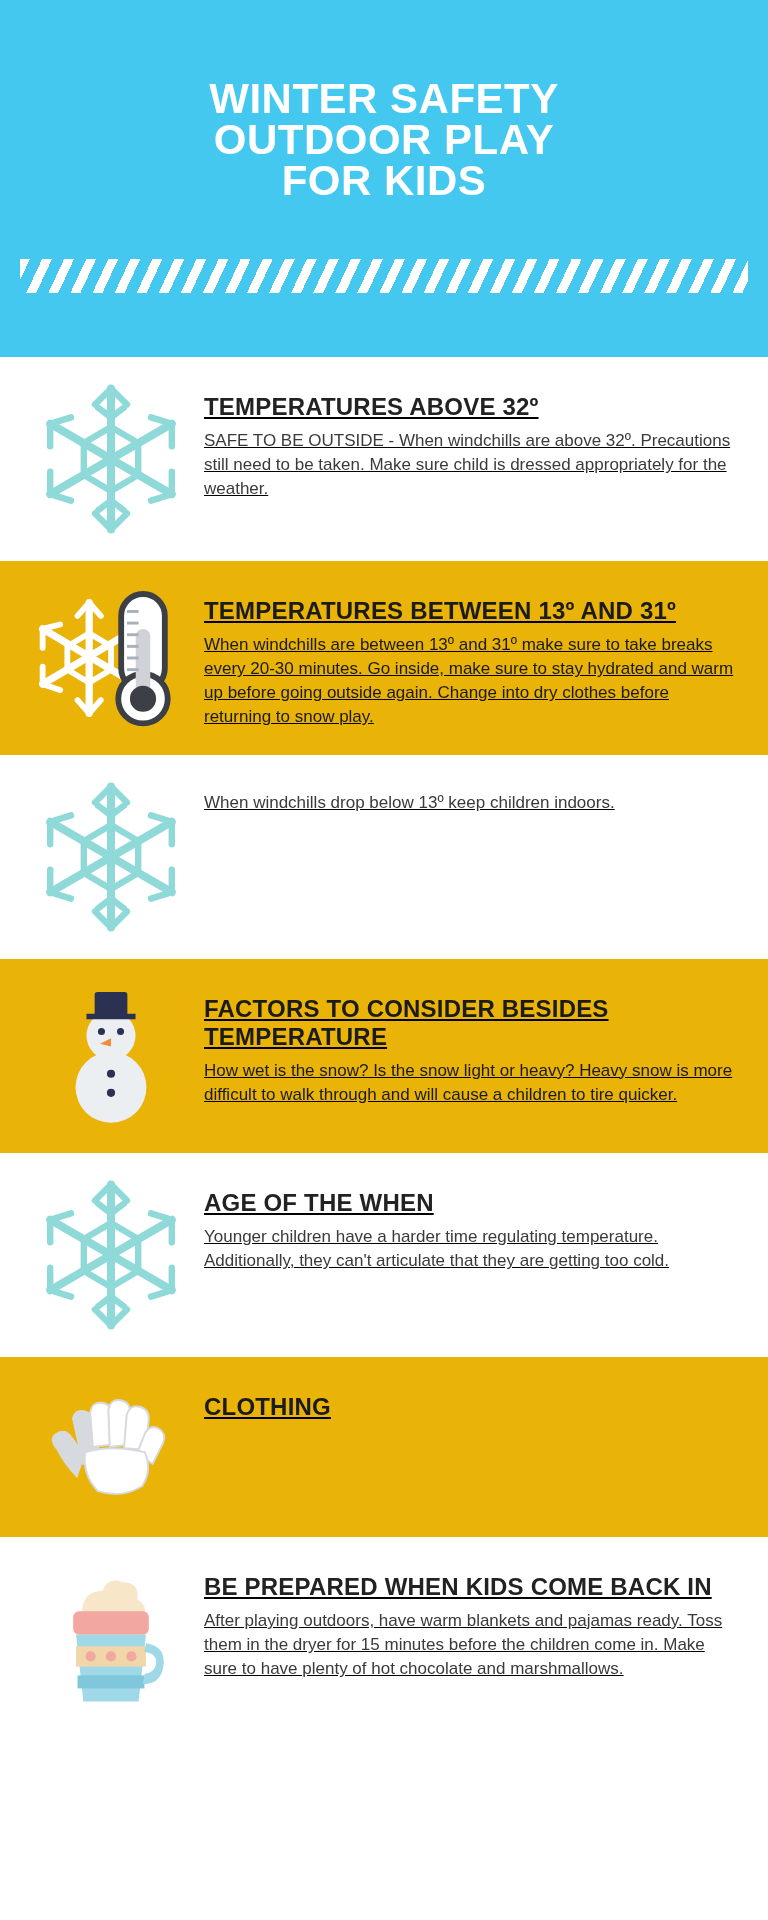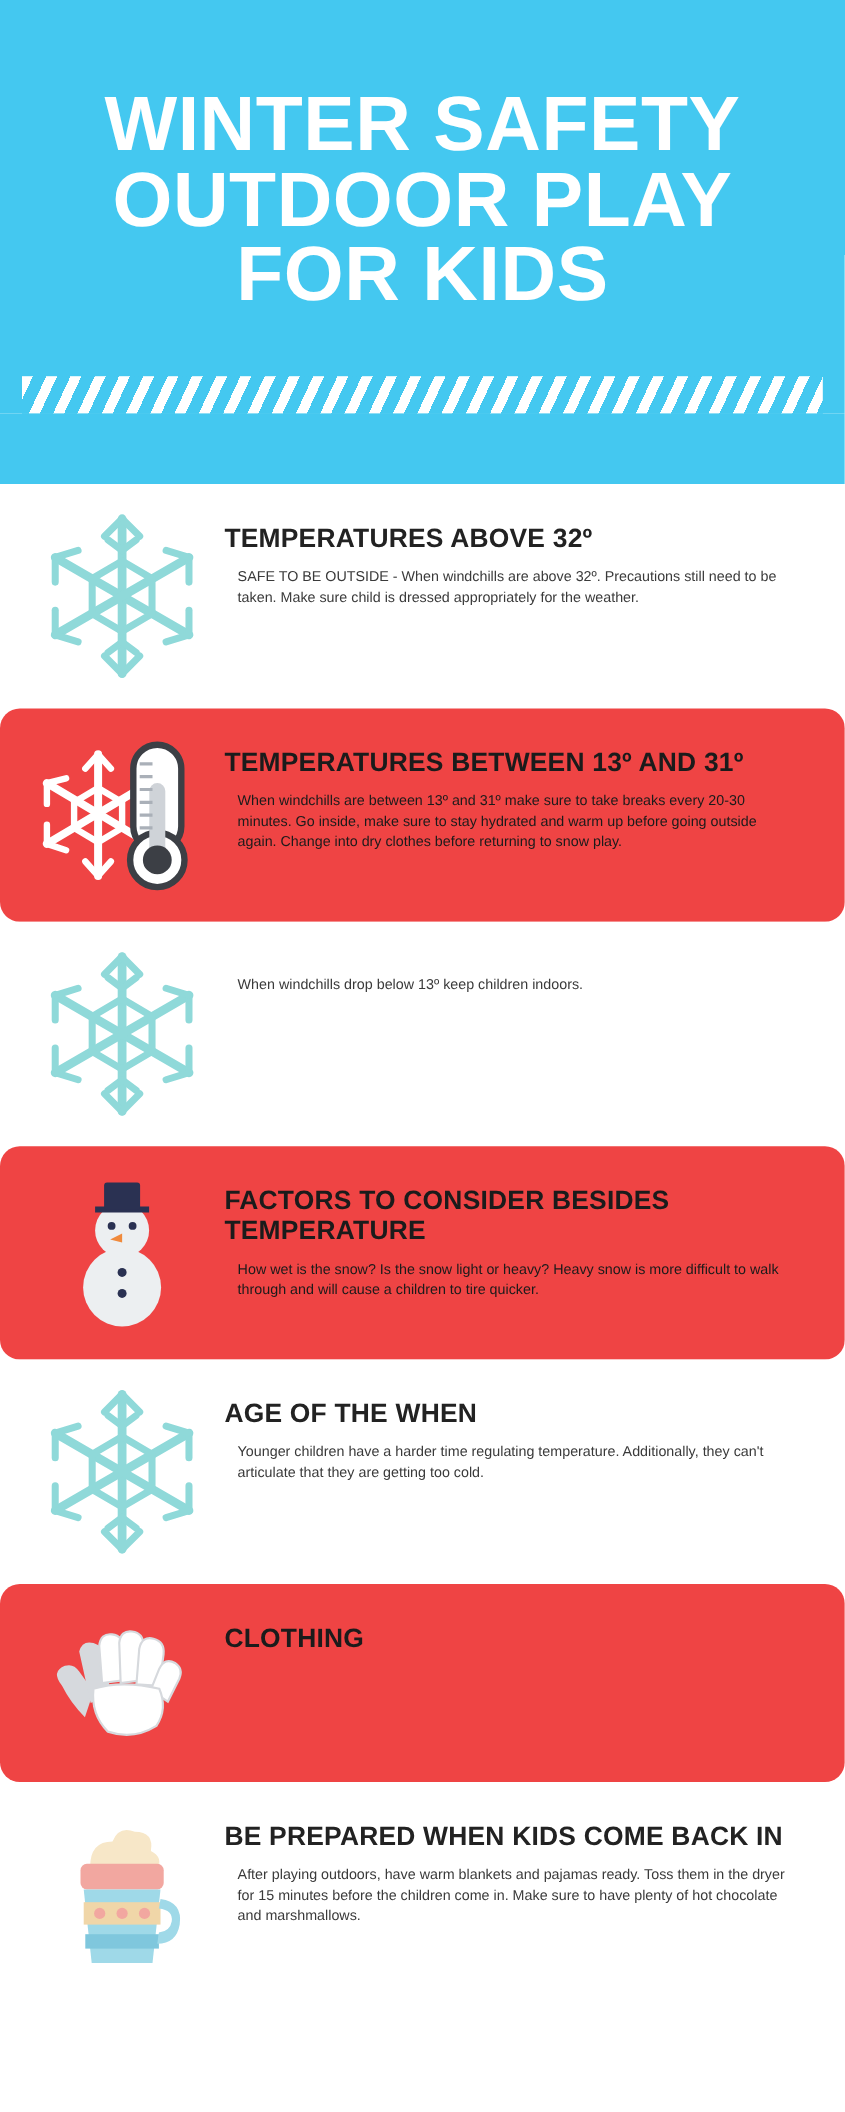--- a/index.html
+++ b/index.html
@@ -19,21 +19,21 @@
     position: relative;
   }
 
   
   .header {
     background: #44c8f0;
     padding: 60px 20px 0 20px;
   }
   .header-title {
     color: #ffffff;
-    font-size: 70px;
+    font-size: 42px;
     line-height: 0.98;
     font-weight: bold;
     text-align: center;
     letter-spacing: 0.5px;
     text-transform: uppercase;
     margin: 0;
     padding: 18px 0 0 0;
     font-family: "Liberation Sans", sans-serif;
   }
   .header-title .line {
@@ -57,23 +57,24 @@
     background: #44c8f0;
   }
 
   
   .row {
     display: flex;
     align-items: flex-start;
     padding: 22px 24px 22px 18px;
     box-sizing: border-box;
     min-height: 180px;
+    text-decoration: underline;
   }
   .row.white { background: #ffffff; }
-  .row.blue  { background: #ef4444; border-radius: 18px; }
+  .row.blue  { background: #eab308; }
 
   .row-icon {
     width: 186px;
     flex: 0 0 186px;
     display: flex;
     align-items: center;
     justify-content: center;
     align-self: center;
   }
   .row-text {
@@ -83,24 +84,24 @@
   }
   .row-title {
     font-size: 24px;
     font-weight: bold;
     color: #222222;
     line-height: 1.15;
     margin: 0 0 8px 0;
     letter-spacing: 0.2px;
   }
   .row-body {
-    font-size: 13px;
+    font-size: 17px;
     line-height: 1.42;
     color: #3a3a3a;
-    margin: 12px;
+    margin: 0;
   }
   .row.blue .row-title,
   .row.blue .row-body { color: #1b1b1b; }
 
   
   .ico { display:block; }
 </style>
 </head>
 <body>
 

